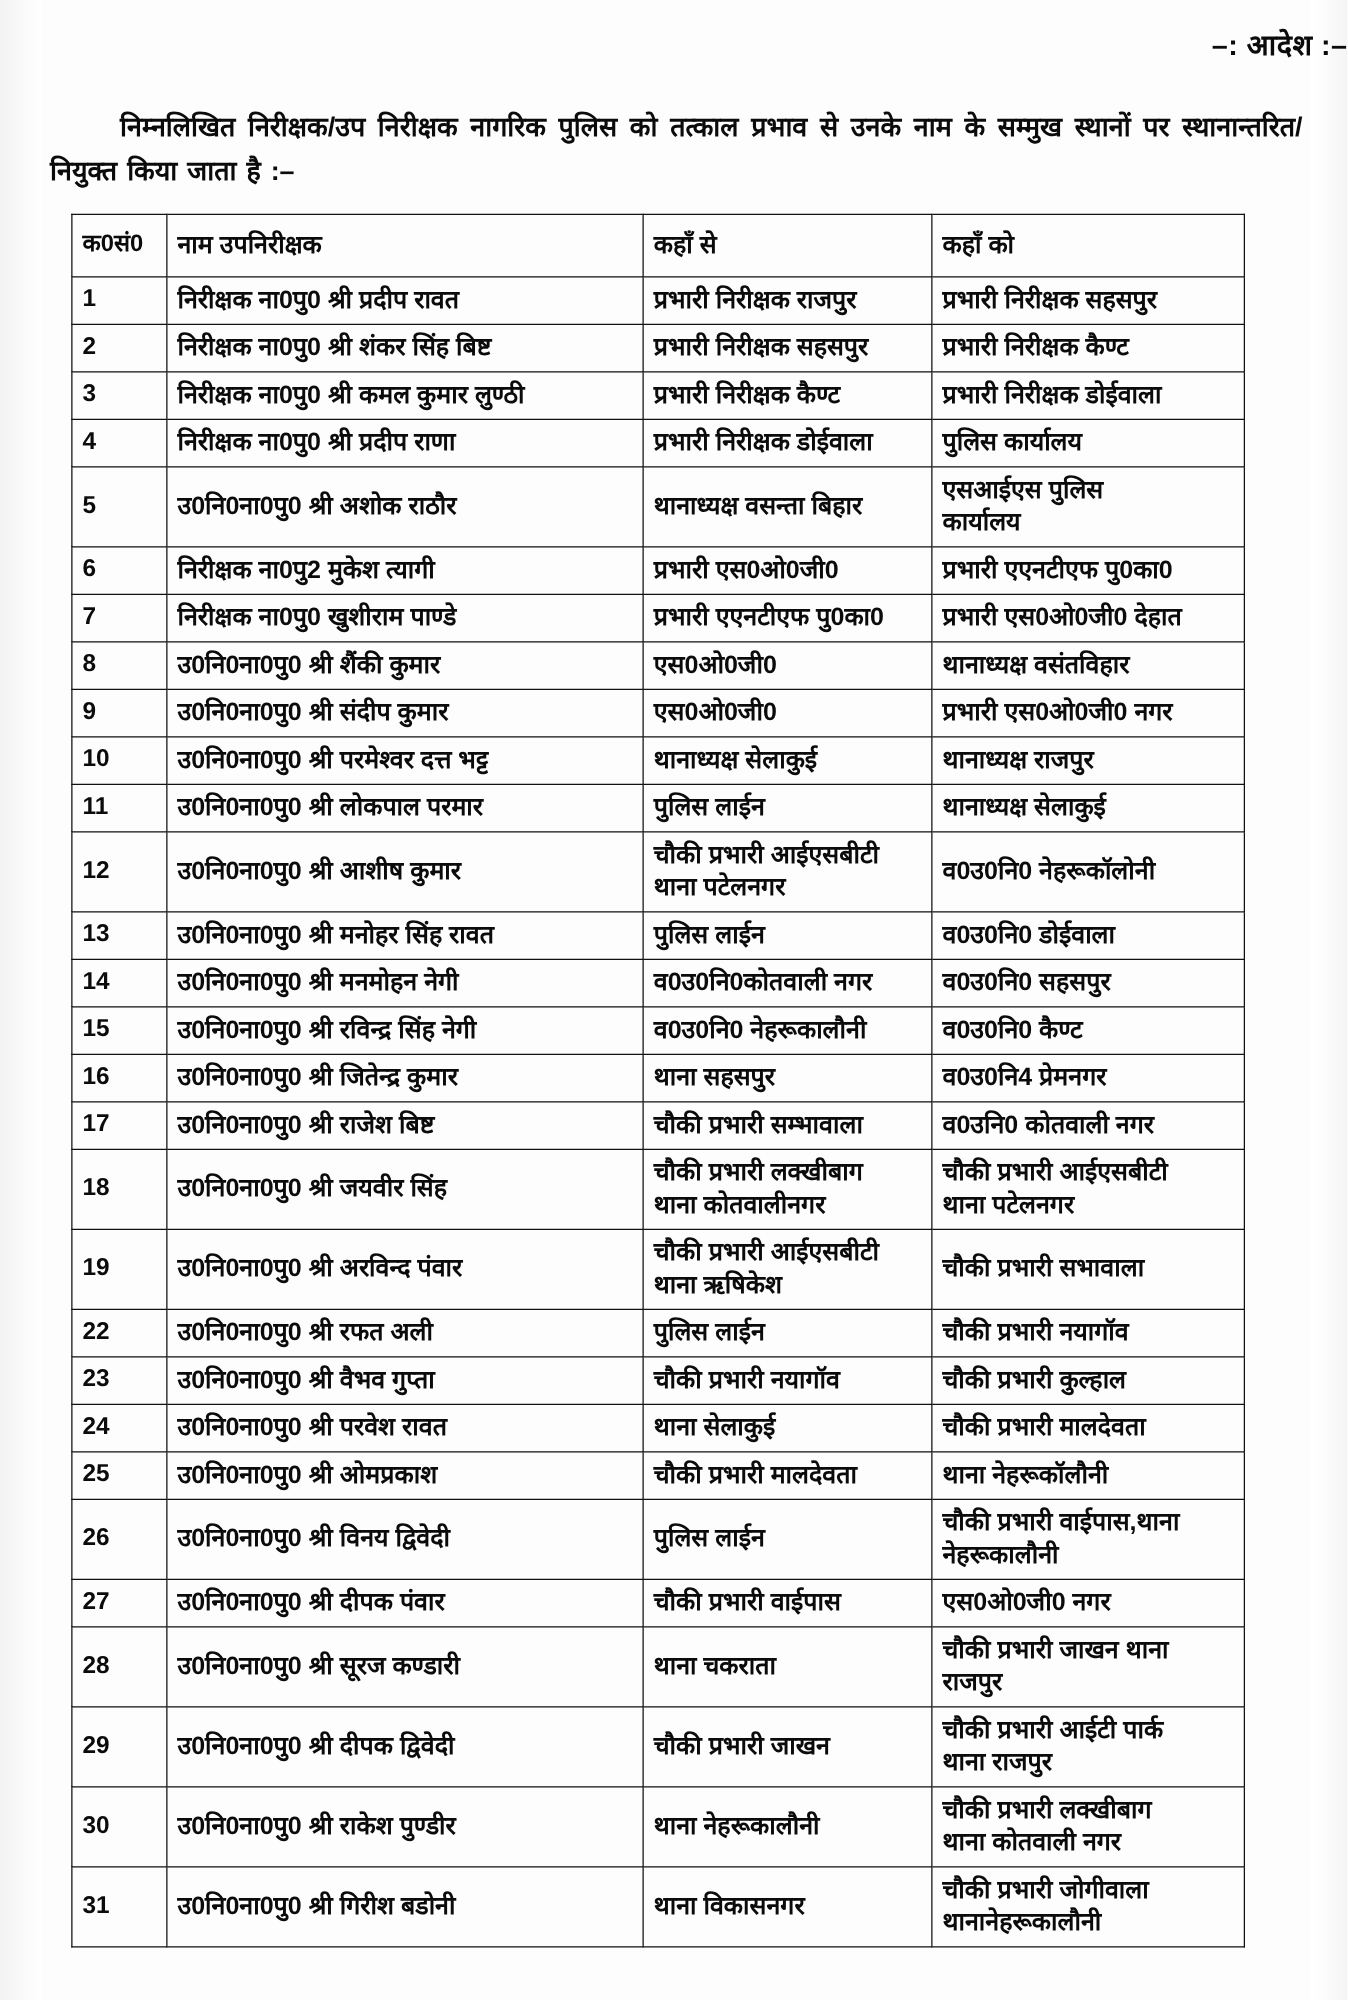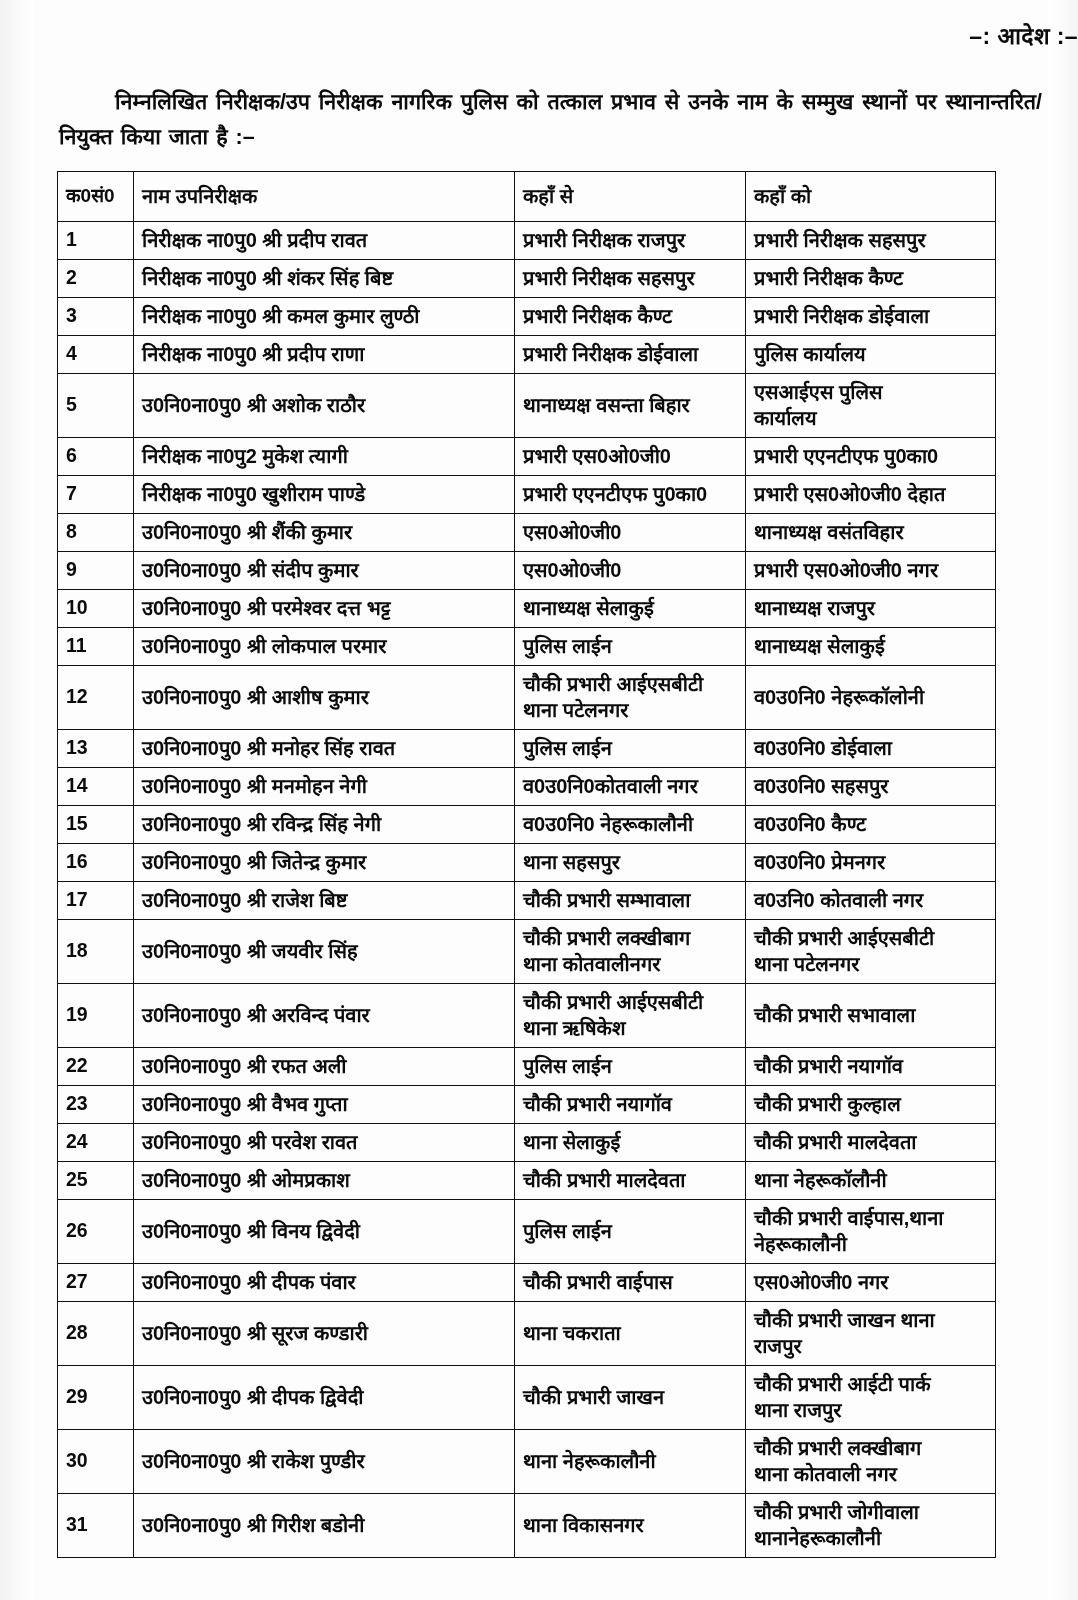--- a/index.html
+++ b/index.html
@@ -44,21 +44,21 @@
   .doc-title {
     text-align: right;
     font-size: 23px;
     font-weight: 700;
     letter-spacing: 0.4px;
     margin: 19px 0 0 0;
     padding: 0;
   }
 
   .intro {
-    margin: 34px 36px 0 59px;
+    margin: 34px 36px 0 40px;
     font-size: 21.5px;
     font-weight: 700;
     line-height: 1.62;
     text-align: justify;
     text-justify: inter-word;
     word-spacing: 2px;
   }
   .intro .indent { display: inline-block; width: 56px; }
 
   table.transfer-table {
@@ -215,21 +215,21 @@
         <tr>
           <td class="sno">15</td>
           <td class="cell-name">उ0नि0ना0पु0 श्री रविन्द्र सिंह नेगी</td>
           <td class="cell-from">व0उ0नि0 नेहरूकालौनी</td>
           <td class="cell-to">व0उ0नि0 कैण्ट</td>
         </tr>
         <tr>
           <td class="sno">16</td>
           <td class="cell-name">उ0नि0ना0पु0 श्री जितेन्द्र कुमार</td>
           <td class="cell-from">थाना सहसपुर</td>
-          <td class="cell-to">व0उ0नि0 प्रेमनगर</td>
+          <td class="cell-to">व0उ0नि4 प्रेमनगर</td>
         </tr>
         <tr>
           <td class="sno">17</td>
           <td class="cell-name">उ0नि0ना0पु0 श्री राजेश बिष्ट</td>
           <td class="cell-from">चौकी प्रभारी सम्भावाला</td>
           <td class="cell-to">व0उनि0 कोतवाली नगर</td>
         </tr>
         <tr class="tall">
           <td class="sno">18</td>
           <td class="cell-name">उ0नि0ना0पु0 श्री जयवीर सिंह</td>

